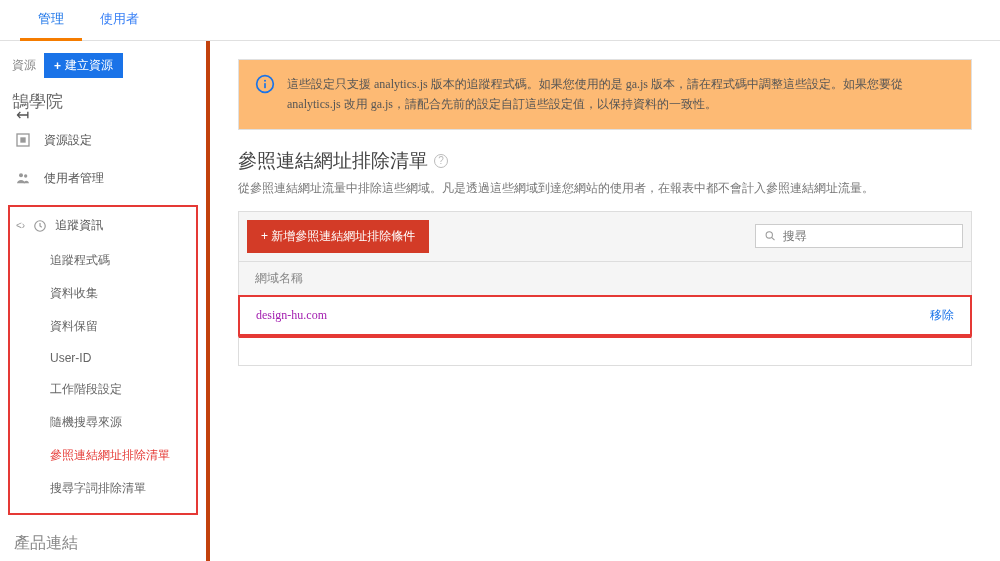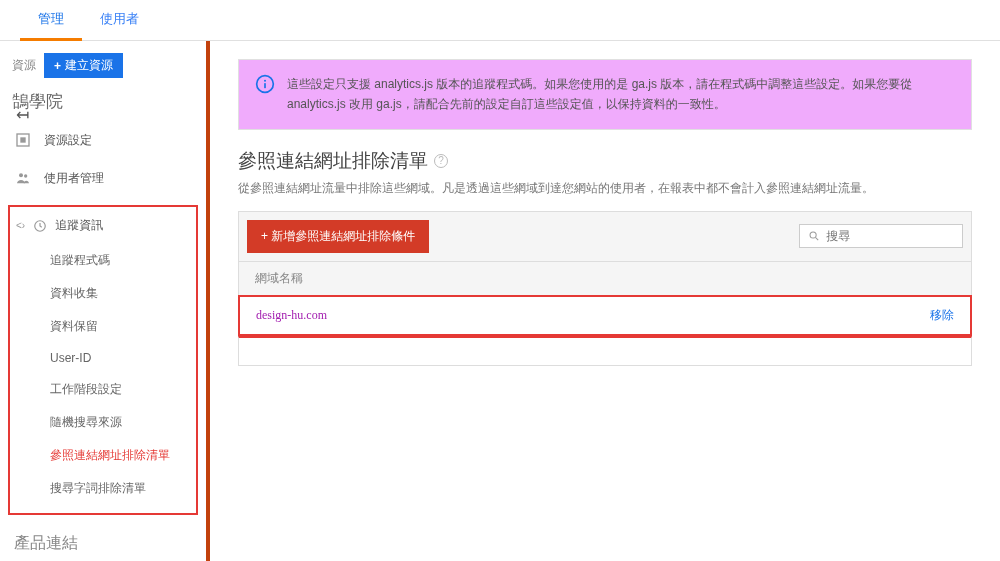--- a/index.html
+++ b/index.html
@@ -28,33 +28,33 @@
     .expand-header { display: flex; align-items: center; padding: 10px 6px; gap: 8px; color: #555; font-size: 12px; cursor: pointer; }
     .expand-header .chevron { font-size: 10px; color: #999; }
     .sublist { padding: 0 0 8px 0; }
     .sub-item { padding: 8px 12px 8px 40px; font-size: 12px; color: #666; cursor: pointer; }
     .sub-item.active { color: #e53935; }
     
     .section-label { padding: 10px 14px 6px 14px; font-size: 16px; color: #888; }
     
     .content { flex: 1; padding: 18px 28px; overflow-y: auto; background: #fff; }
     
-    .info-box { display: flex; align-items: flex-start; gap: 12px; padding: 14px 16px; background: #f0abfc; border: 1px solid #e0e0e0; margin-bottom: 18px; }
+    .info-box { display: flex; align-items: flex-start; gap: 12px; padding: 14px 16px; background: #fdba74; border: 1px solid #e0e0e0; margin-bottom: 18px; font-family: Liberation Serif, serif; }
     .info-icon { width: 20px; height: 20px; flex-shrink: 0; }
     .info-icon svg { width: 20px; height: 20px; fill: #1a73e8; }
     .info-text { font-size: 12px; color: #555; line-height: 1.7; }
     
     .page-title-row { display: flex; align-items: center; gap: 6px; margin-bottom: 6px; }
     .page-title { font-size: 19px; color: #444; font-weight: normal; }
     .help-icon { width: 14px; height: 14px; border: 1px solid #bbb; border-radius: 50%; display: flex; align-items: center; justify-content: center; font-size: 10px; color: #bbb; cursor: pointer; }
     .page-desc { font-size: 12px; color: #777; margin-bottom: 14px; }
     
     .toolbar { display: flex; justify-content: space-between; align-items: center; background: #f5f5f5; border: 1px solid #ddd; padding: 8px; }
     .add-btn { background: #d33b27; color: #fff; padding: 8px 14px; font-size: 12px; border: none; cursor: pointer; }
-    .search-box { display: flex; align-items: flex-start; border: 1px solid #ccc; background: #fff; padding: 4px 8px; width: 164px; }
+    .search-box { display: flex; align-items: flex-start; border: 1px solid #ccc; background: #fff; padding: 4px 8px; width: 208px; }
     .search-box svg { width: 14px; height: 14px; fill: #999; margin-right: 6px; }
     .search-input { border: none; outline: none; font-size: 12px; width: 100%; }
     
     .table-header { background: #f5f5f5; border-left: 1px solid #ddd; border-right: 1px solid #ddd; padding: 8px 16px; font-size: 12px; color: #888; }
     
     .table-row { display: flex; justify-content: space-between; align-items: center; border: 2px solid #e53935; padding: 10px 16px; font-size: 12px; }
     .domain-link { color: #a21caf; cursor: pointer; font-family: Liberation Serif, serif; }
     .remove-link { color: #1a73e8; cursor: pointer; }
     
     .table-footer { border: 1px solid #ddd; border-top: 2px solid #e53935; height: 30px; }

